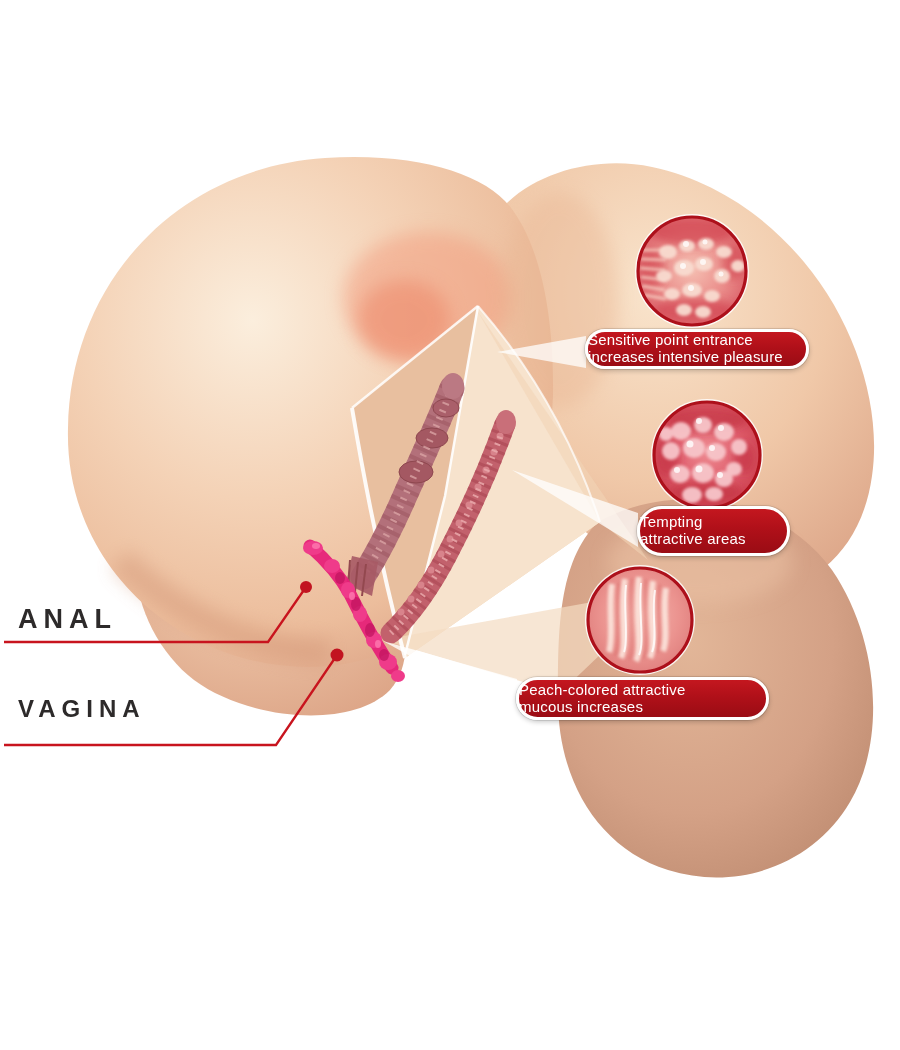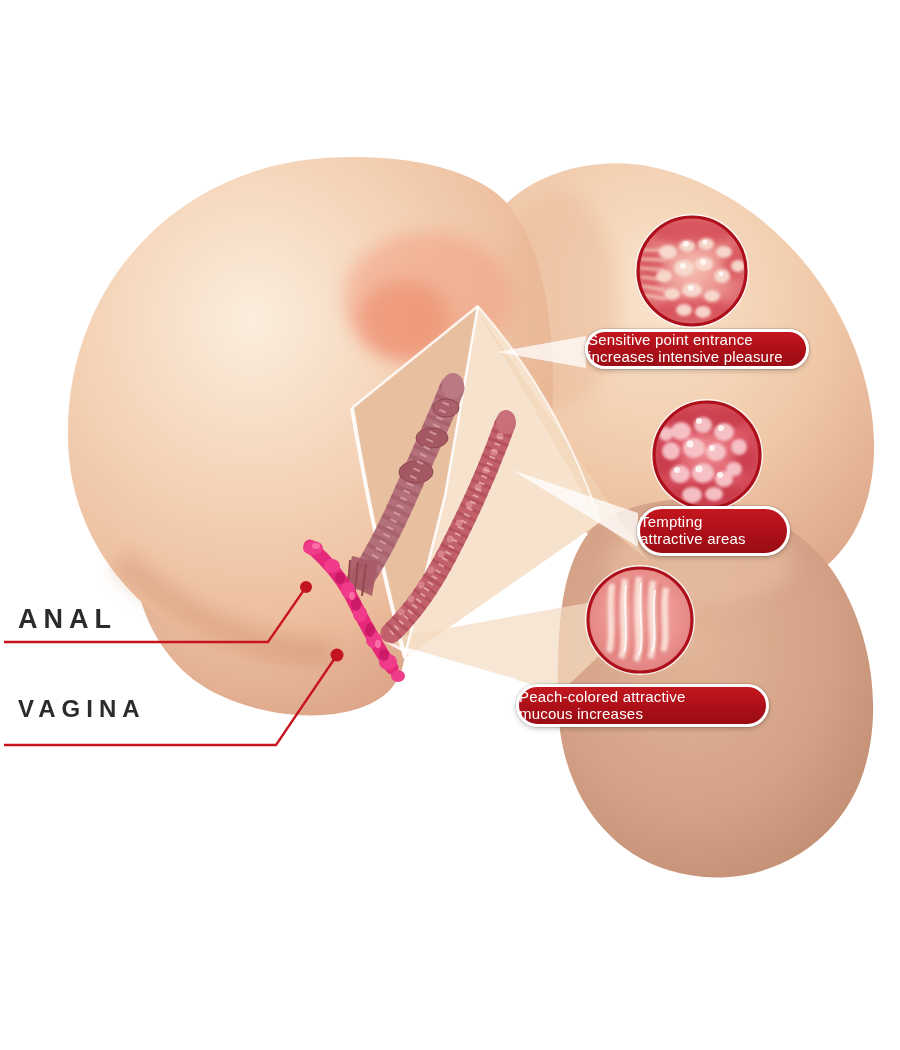--- a/index.html
+++ b/index.html
@@ -18,21 +18,21 @@
     box-shadow:0 0 0 1px rgba(0,0,0,.10), 0 2px 5px rgba(0,0,0,.22);
     color:#ffffff;
     display:flex;flex-direction:column;justify-content:center;align-items:flex-start;
     text-align:center;
     font-size:15px;line-height:1.13;letter-spacing:.2px;
     box-sizing:border-box;
     z-index:20;
   }
   #pill-1{left:585px;top:329px;width:224px;height:40px;}
   #pill-2{left:637px;top:506px;width:153px;height:50px;}
-  #pill-3{left:516px;top:677px;width:253px;height:43px;margin-top:7px;}
+  #pill-3{left:516px;top:677px;width:253px;height:43px;}
 
   .side-label{
     position:absolute;left:6px;color:#2d2a2a;font-weight:700;
     letter-spacing:6px;z-index:20;margin-left:12px;
   }
   #label-anal{top:604px;font-size:27px;}
   #label-vagina{top:695px;font-size:24px;}
 </style>
 </head>
 <body>

